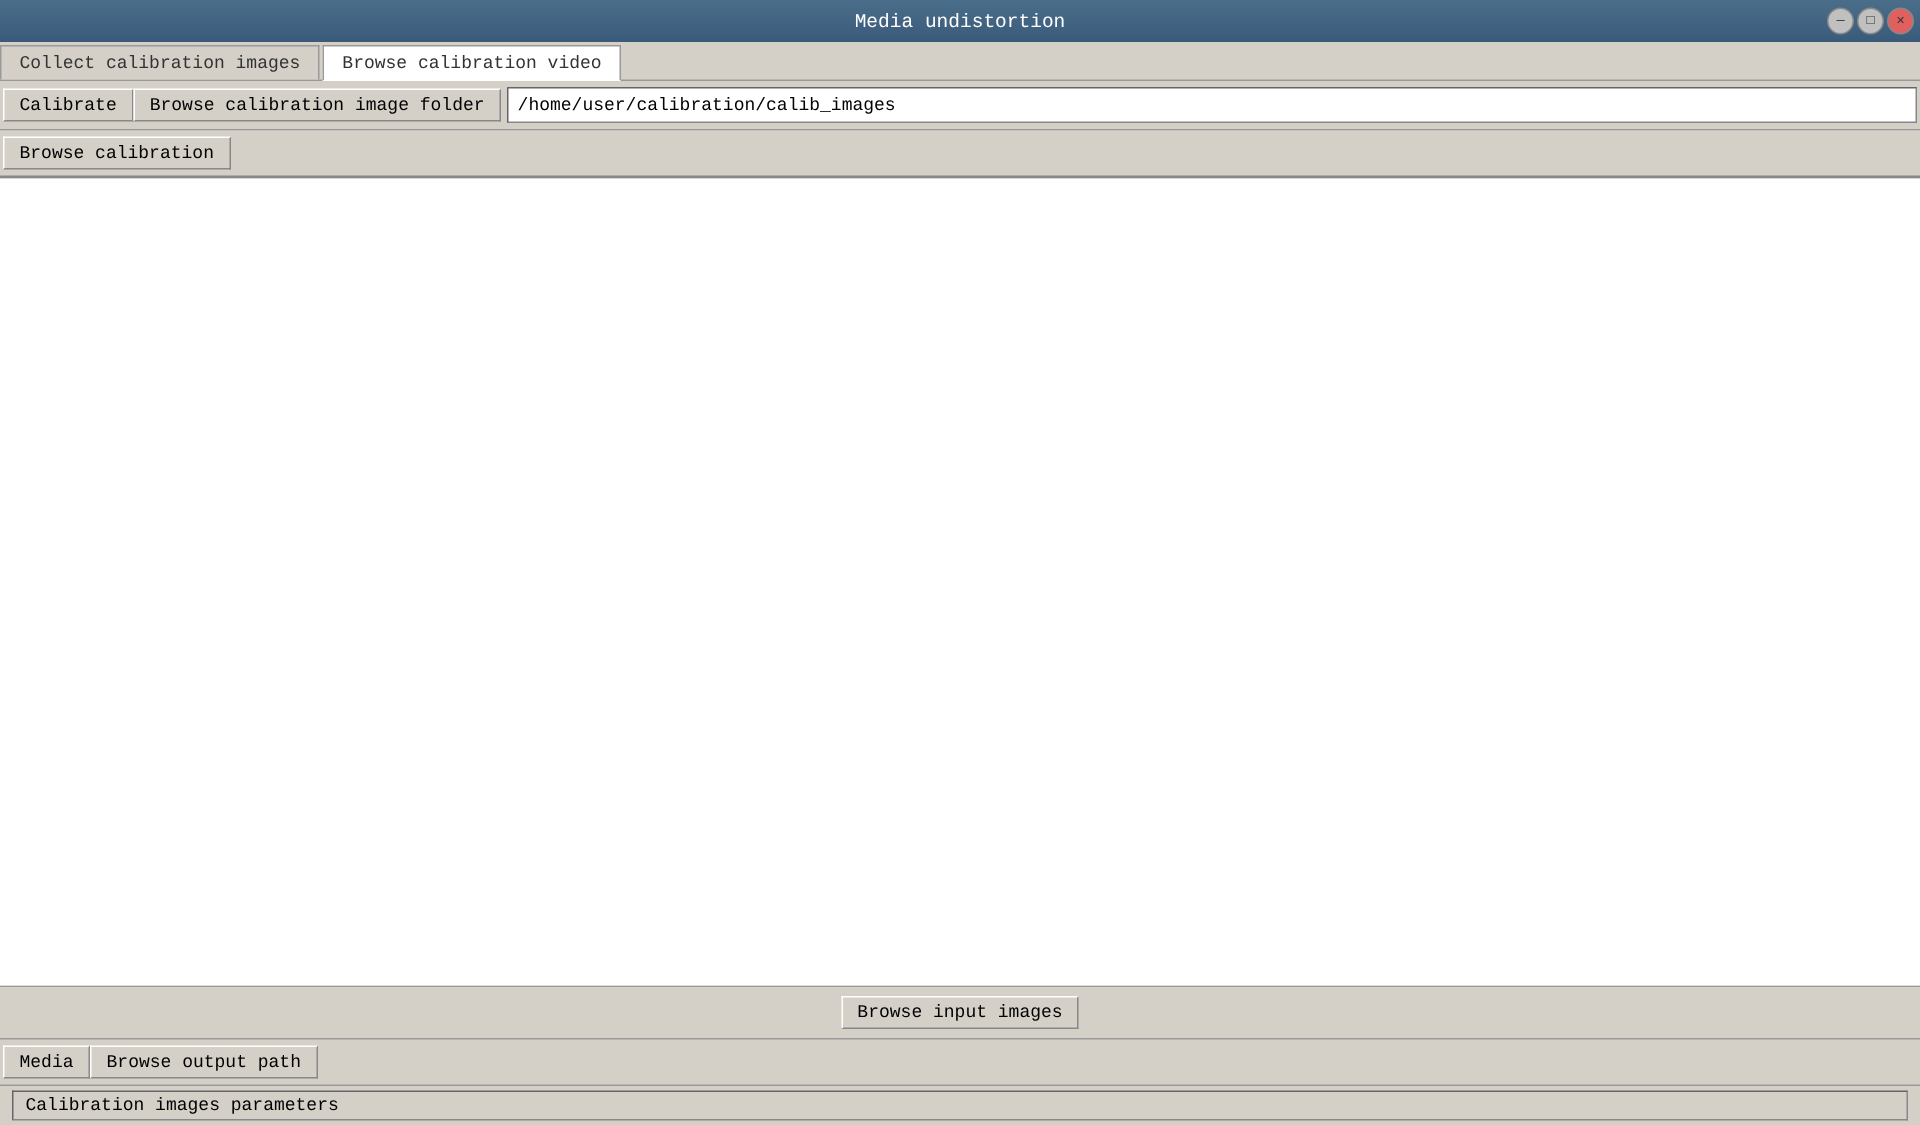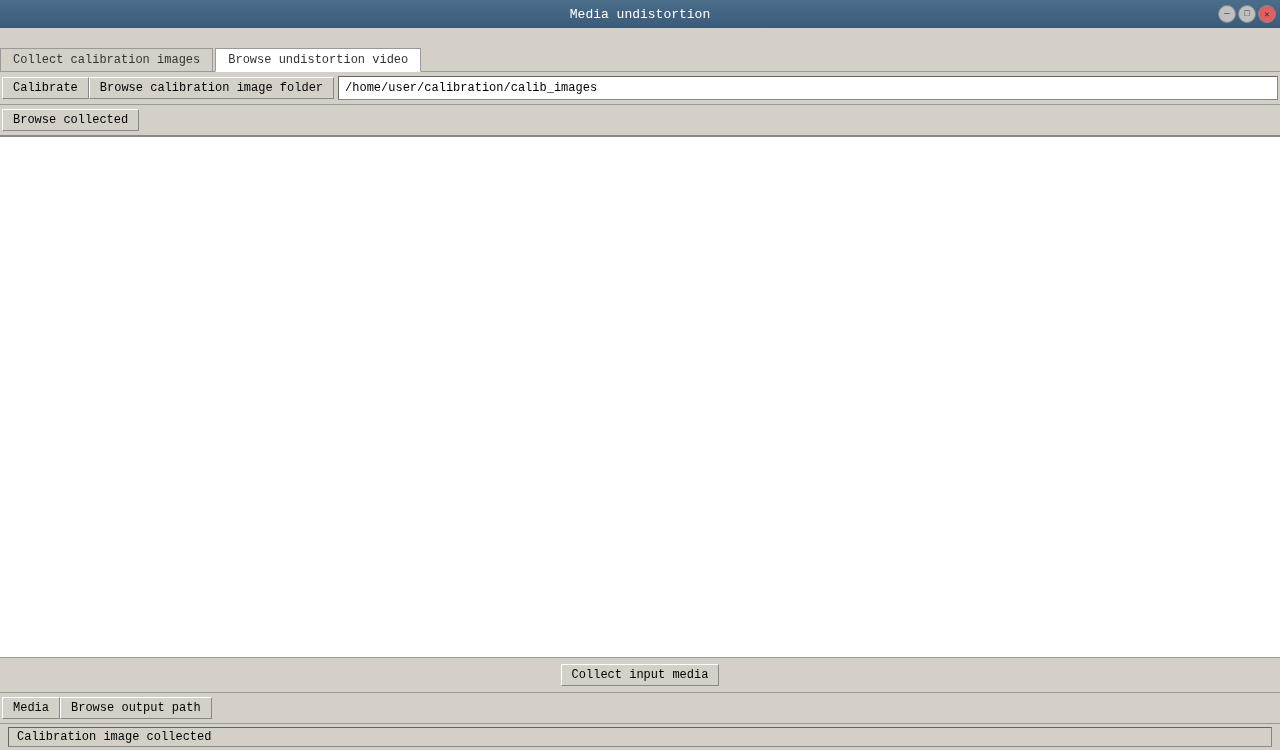--- a/index.html
+++ b/index.html
@@ -65,21 +65,20 @@
     }
 
     
     .tab-bar-1 {
       background: #d4d0c8;
       display: flex;
       align-items: flex-end;
       border-bottom: 1px solid #999;
       flex-shrink: 0;
       padding-top: 2px;
-      margin-top: 18px;
     }
 
     .tab {
       padding: 4px 12px;
       border: 1px solid #999;
       border-bottom: none;
       background: #d4d0c8;
       cursor: pointer;
       font-size: 12px;
       font-family: 'Courier New', Courier, monospace;
@@ -212,40 +211,40 @@
   <span class="title-bar-title">Media undistortion</span>
   <div class="title-bar-controls">
     <div class="title-bar-btn">—</div>
     <div class="title-bar-btn">□</div>
     <div class="title-bar-btn close">✕</div>
   </div>
 </div>
 
 <div class="tab-bar-1">
   <div class="tab">Collect calibration images</div>
-  <div class="tab active">Browse undistortion video</div>
+  <div class="tab active">Browse calibration video</div>
 </div>
 
 <div class="calibrate-row">
   <button class="btn">Calibrate</button>
   <button class="btn">Browse calibration image folder</button>
   <input class="path-field" type="text" readonly="" value="/home/user/calibration/calib_images" style="">
 </div>
 
 <div class="params-row">
-  <button class="btn">Browse collected</button>
+  <button class="btn">Browse calibration</button>
 </div>
 
 <div class="main-content">
 </div>
 
 <div class="input-media-bar">
-  <button class="btn">Collect input media</button>
+  <button class="btn">Browse input images</button>
 </div>
 
 <div class="bottom-bar">
   <button class="btn">Media</button>
   <button class="btn">Browse output path</button>
 </div>
 
 <div class="status-bar">
-  <div class="status-text-box">Calibration image collected</div>
+  <div class="status-text-box">Calibration images parameters</div>
 </div>
 
 </body></html>

